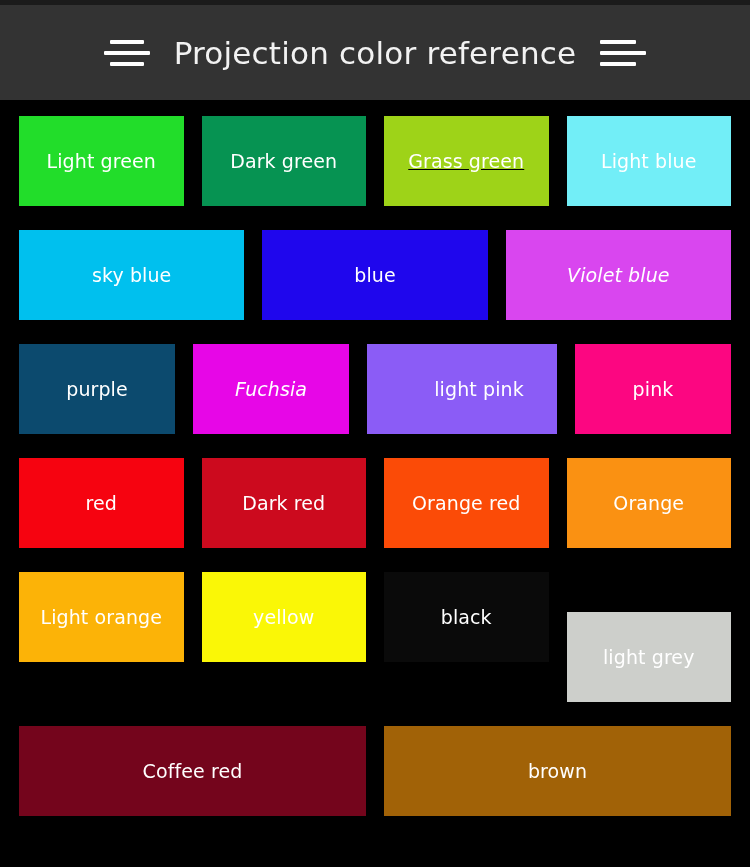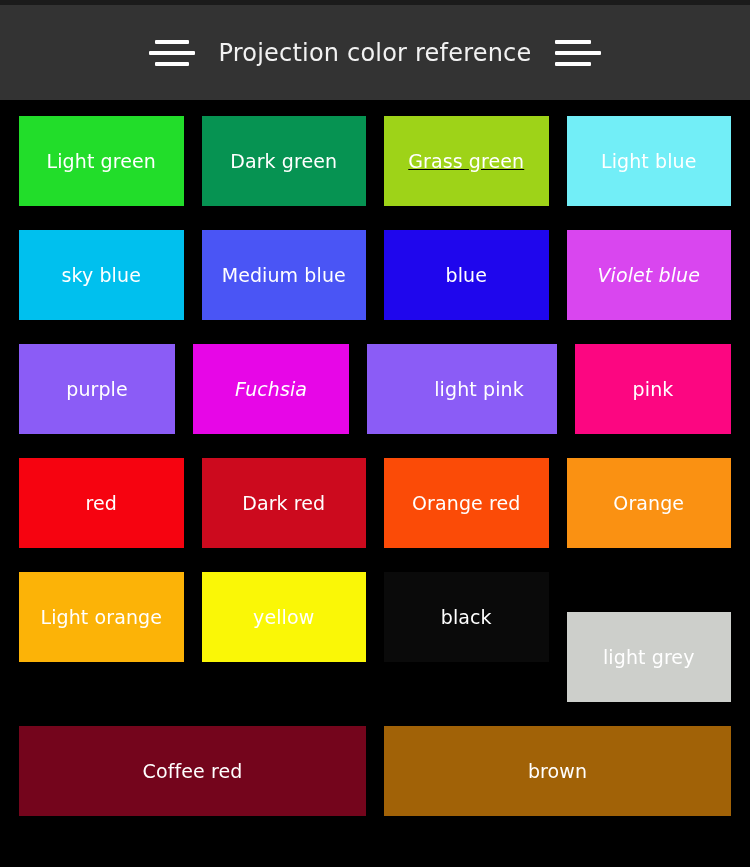--- a/index.html
+++ b/index.html
@@ -35,21 +35,21 @@
     height: 95px;
     background: #333333;
     display: flex;
     align-items: center;
     justify-content: center;
     gap: 24px;
     box-sizing: border-box;
   }
   .header-title {
     color: #f2f2f2;
-    font-size: 24px;
+    font-size: 31px;
     font-weight: 400;
     letter-spacing: 0.2px;
     white-space: nowrap;
   }
 
   
   .bars {
     display: flex;
     flex-direction: column;
     gap: 7px;
@@ -137,32 +137,29 @@
           <span class="swatch-label">Grass green</span>
         </div>
         <div class="swatch" style="background: rgb(114, 238, 247);">
           <span class="swatch-label">Light blue</span>
         </div>
       </div>
       <div class="row">
         <div class="swatch" style="background: rgb(0, 192, 238);">
           <span class="swatch-label">sky blue</span>
         </div>
-        <div class="swatch" style="background: rgb(74, 85, 245);">
-          <span class="swatch-label">Medium blue</span>
-        </div>
         <div class="swatch" style="background: rgb(31, 6, 237);">
           <span class="swatch-label">blue</span>
         </div>
         <div class="swatch" style="background: #d946ef; font-style: italic;">
           <span class="swatch-label">Violet blue</span>
         </div>
       </div>
       <div class="row">
-        <div class="swatch" style="background: #8b5cf6;">
+        <div class="swatch" style="background: #0c4a6e;">
           <span class="swatch-label">purple</span>
         </div>
         <div class="swatch" style="background: rgb(231, 6, 231); font-style: italic;">
           <span class="swatch-label">Fuchsia</span>
         </div>
         <div class="swatch" style="background: #8b5cf6; padding-left: 34px;">
           <span class="swatch-label">light pink</span>
         </div>
         <div class="swatch" style="background: rgb(252, 6, 129);">
           <span class="swatch-label">pink</span>

